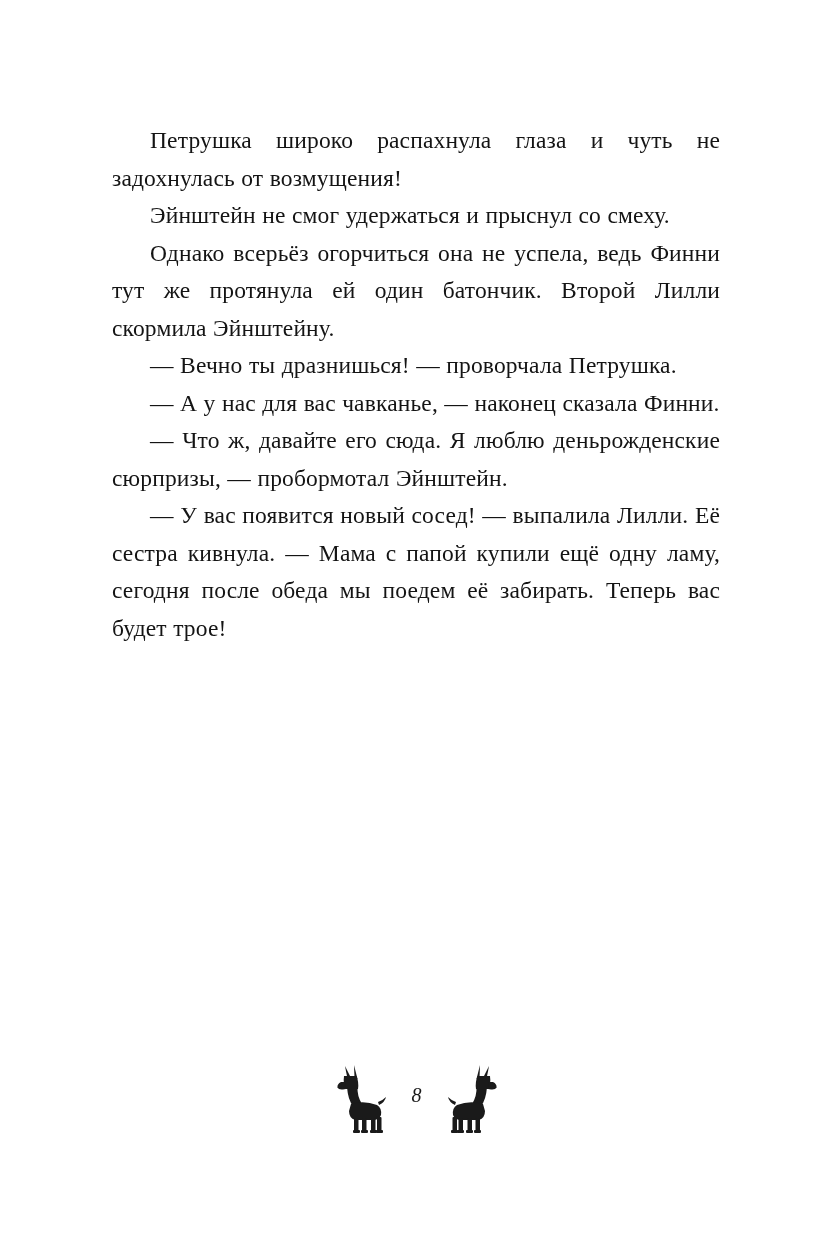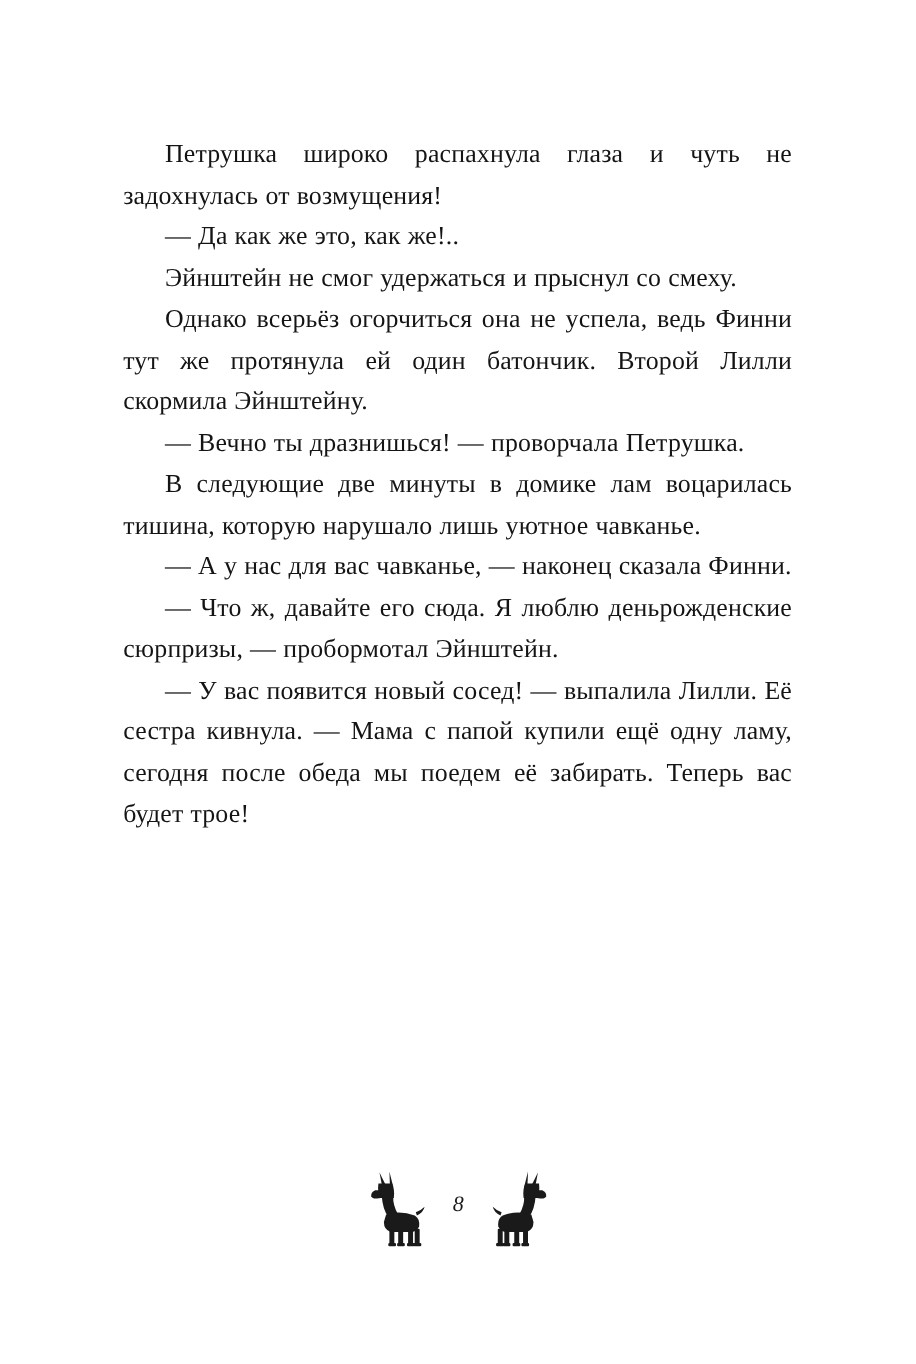--- a/index.html
+++ b/index.html
@@ -73,25 +73,23 @@
     transform: scaleX(-1);
   }
 </style>
 </head>
 <body>
 
 <div class="page">
 
   <div class="text-block">
     <p class="para last-line-left">Петрушка широко распахнула глаза и чуть не задохнулась от возмущения!</p>
-    <p class="para last-line-left">— Да как же это, как же!..</p>
     <p class="para last-line-left">Эйнштейн не смог удержаться и прыснул со смеху.</p>
     <p class="para last-line-left">Однако всерьёз огорчиться она не успела, ведь Финни тут же протянула ей один батончик. Второй Лилли скормила Эйнштейну.</p>
     <p class="para last-line-left">— Вечно ты дразнишься! — проворчала Петрушка.</p>
-    <p class="para last-line-left">В следующие две минуты в домике лам воцарилась тишина, которую нарушало лишь уютное чавканье.</p>
     <p class="para last-line-left">— А у нас для вас чавканье, — наконец сказала Финни.</p>
     <p class="para last-line-left">— Что ж, давайте его сюда. Я люблю деньрожденские сюрпризы, — пробормотал Эйнштейн.</p>
     <p class="para last-line-left">— У вас появится новый сосед! — выпалила Лилли. Её сестра кивнула. — Мама с папой купили ещё одну ламу, сегодня после обеда мы поедем её забирать. Теперь вас будет трое!</p>
   </div>
 
   <div class="footer">
 
     <span class="llama left">
       <svg viewBox="0 0 62 74" width="62" height="74" aria-hidden="true">
         <g fill="#1a1a1a">

